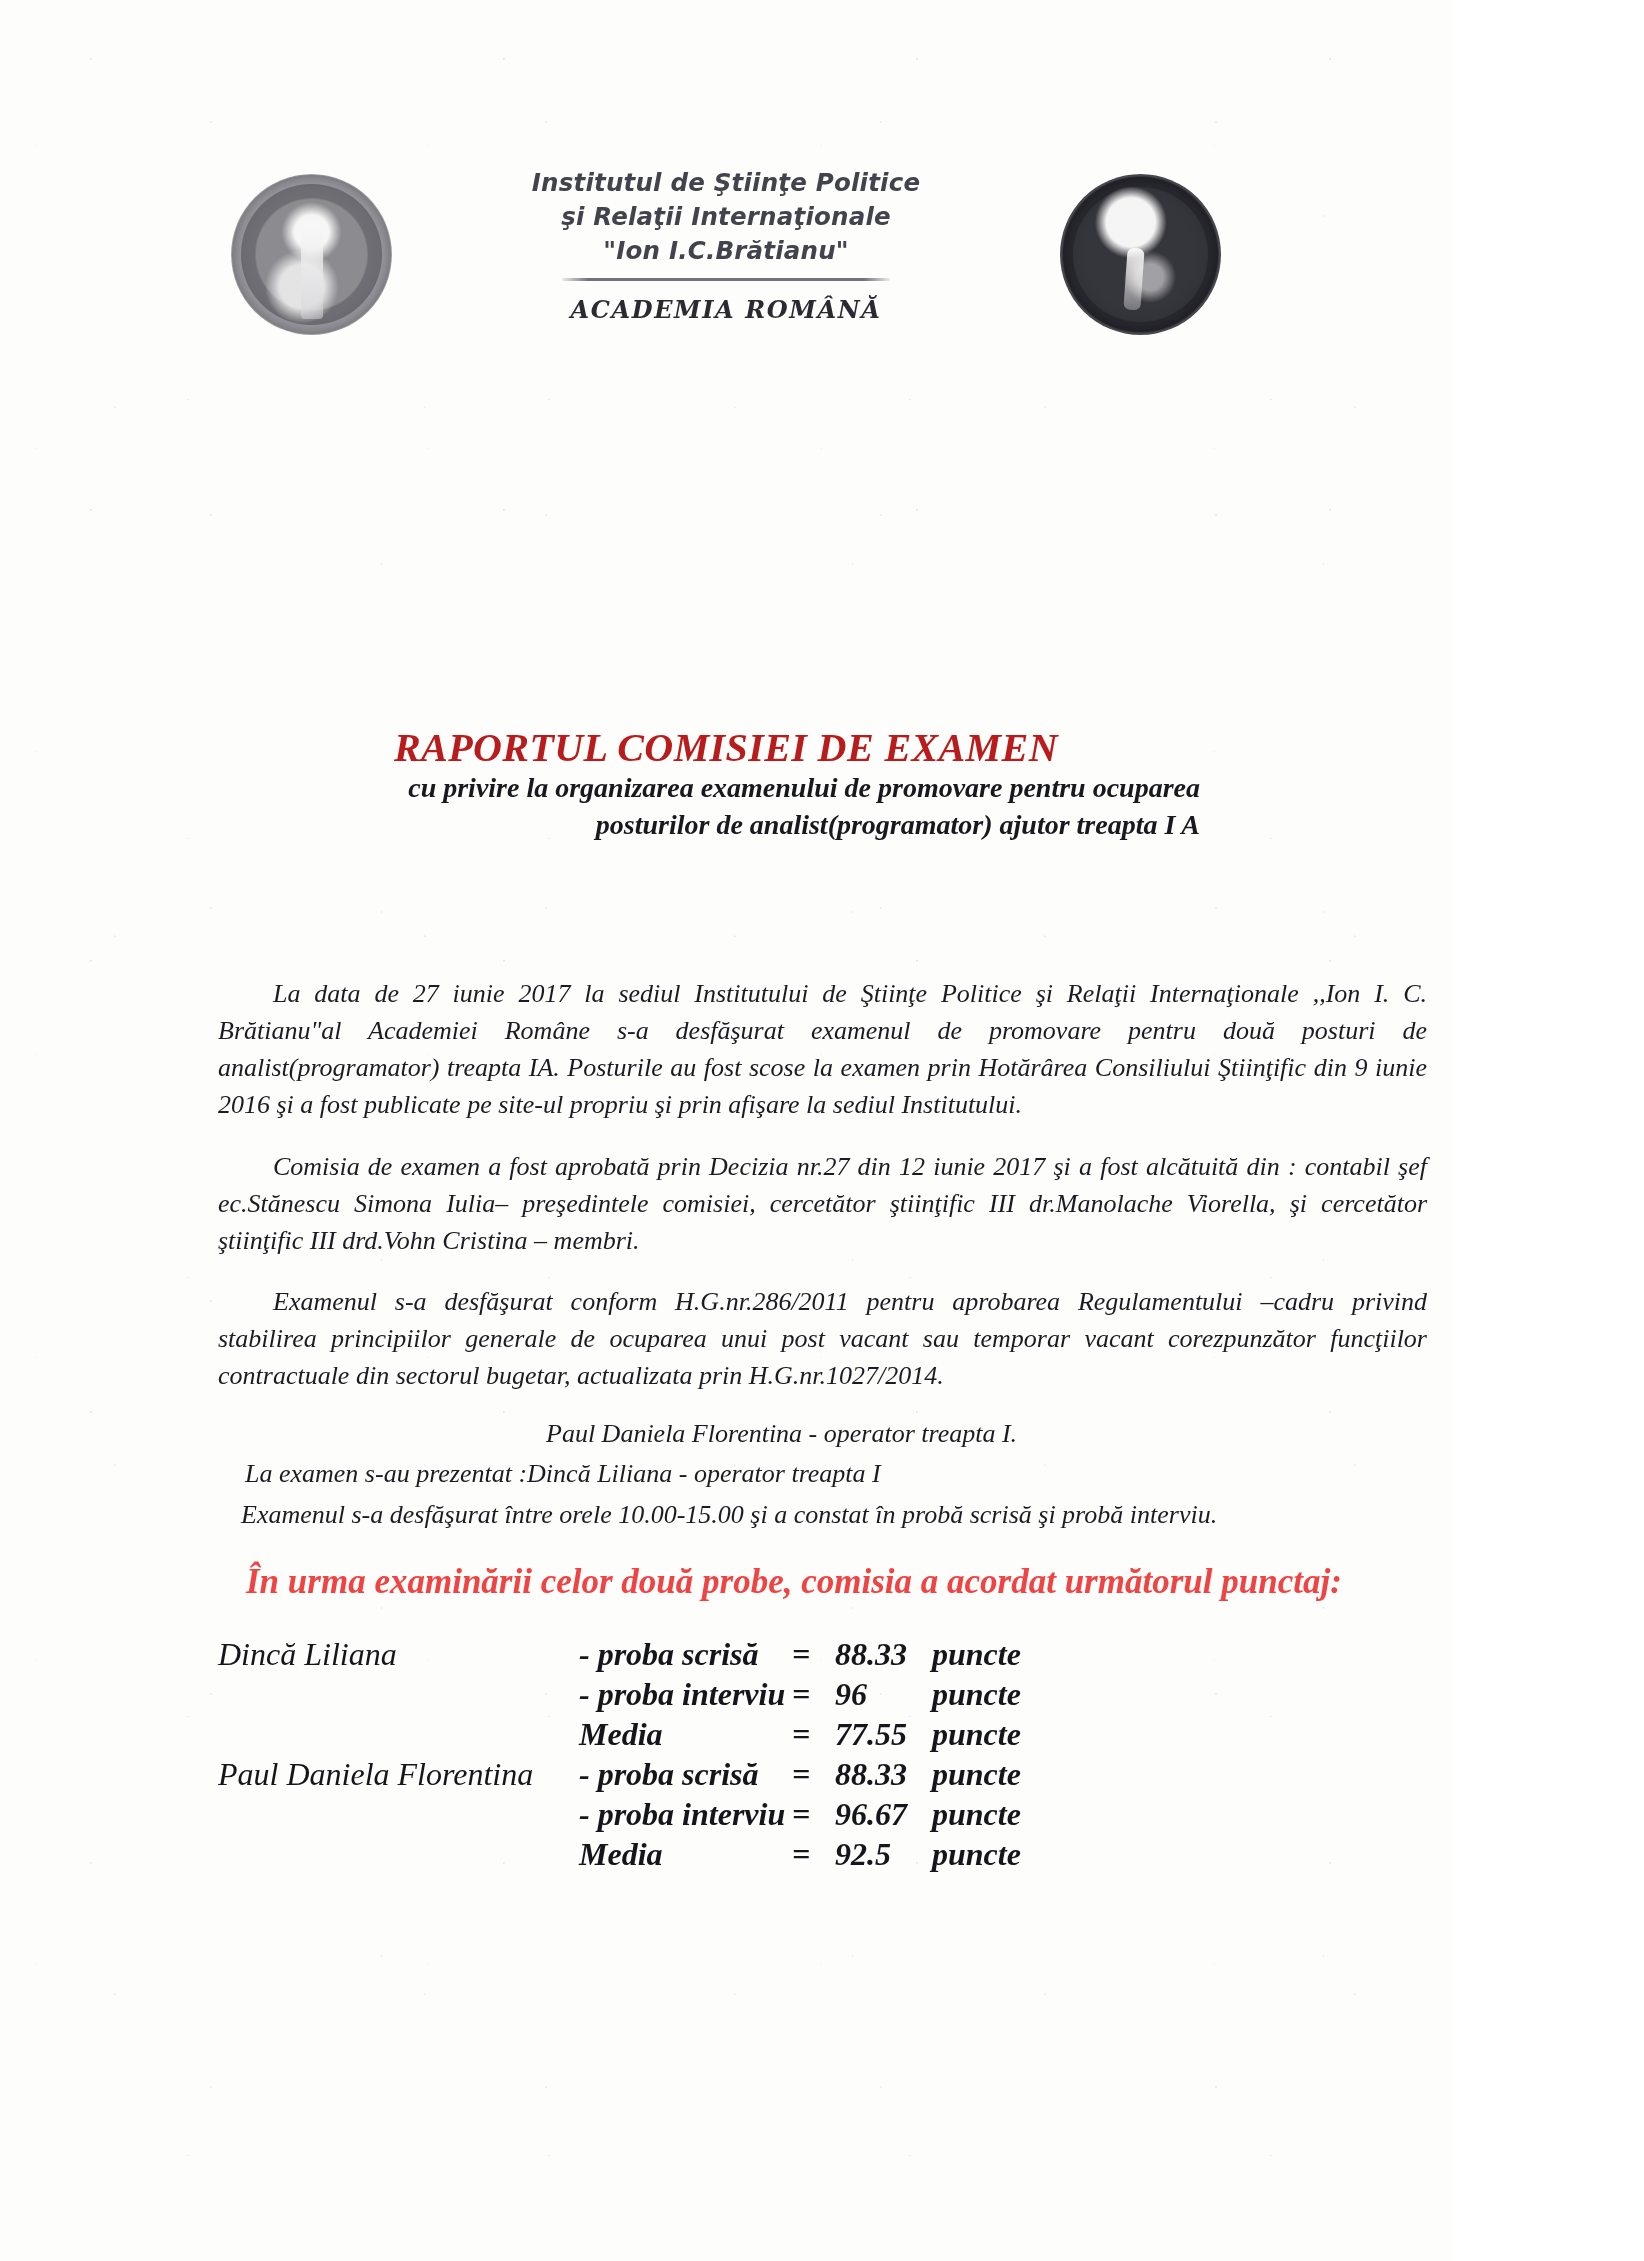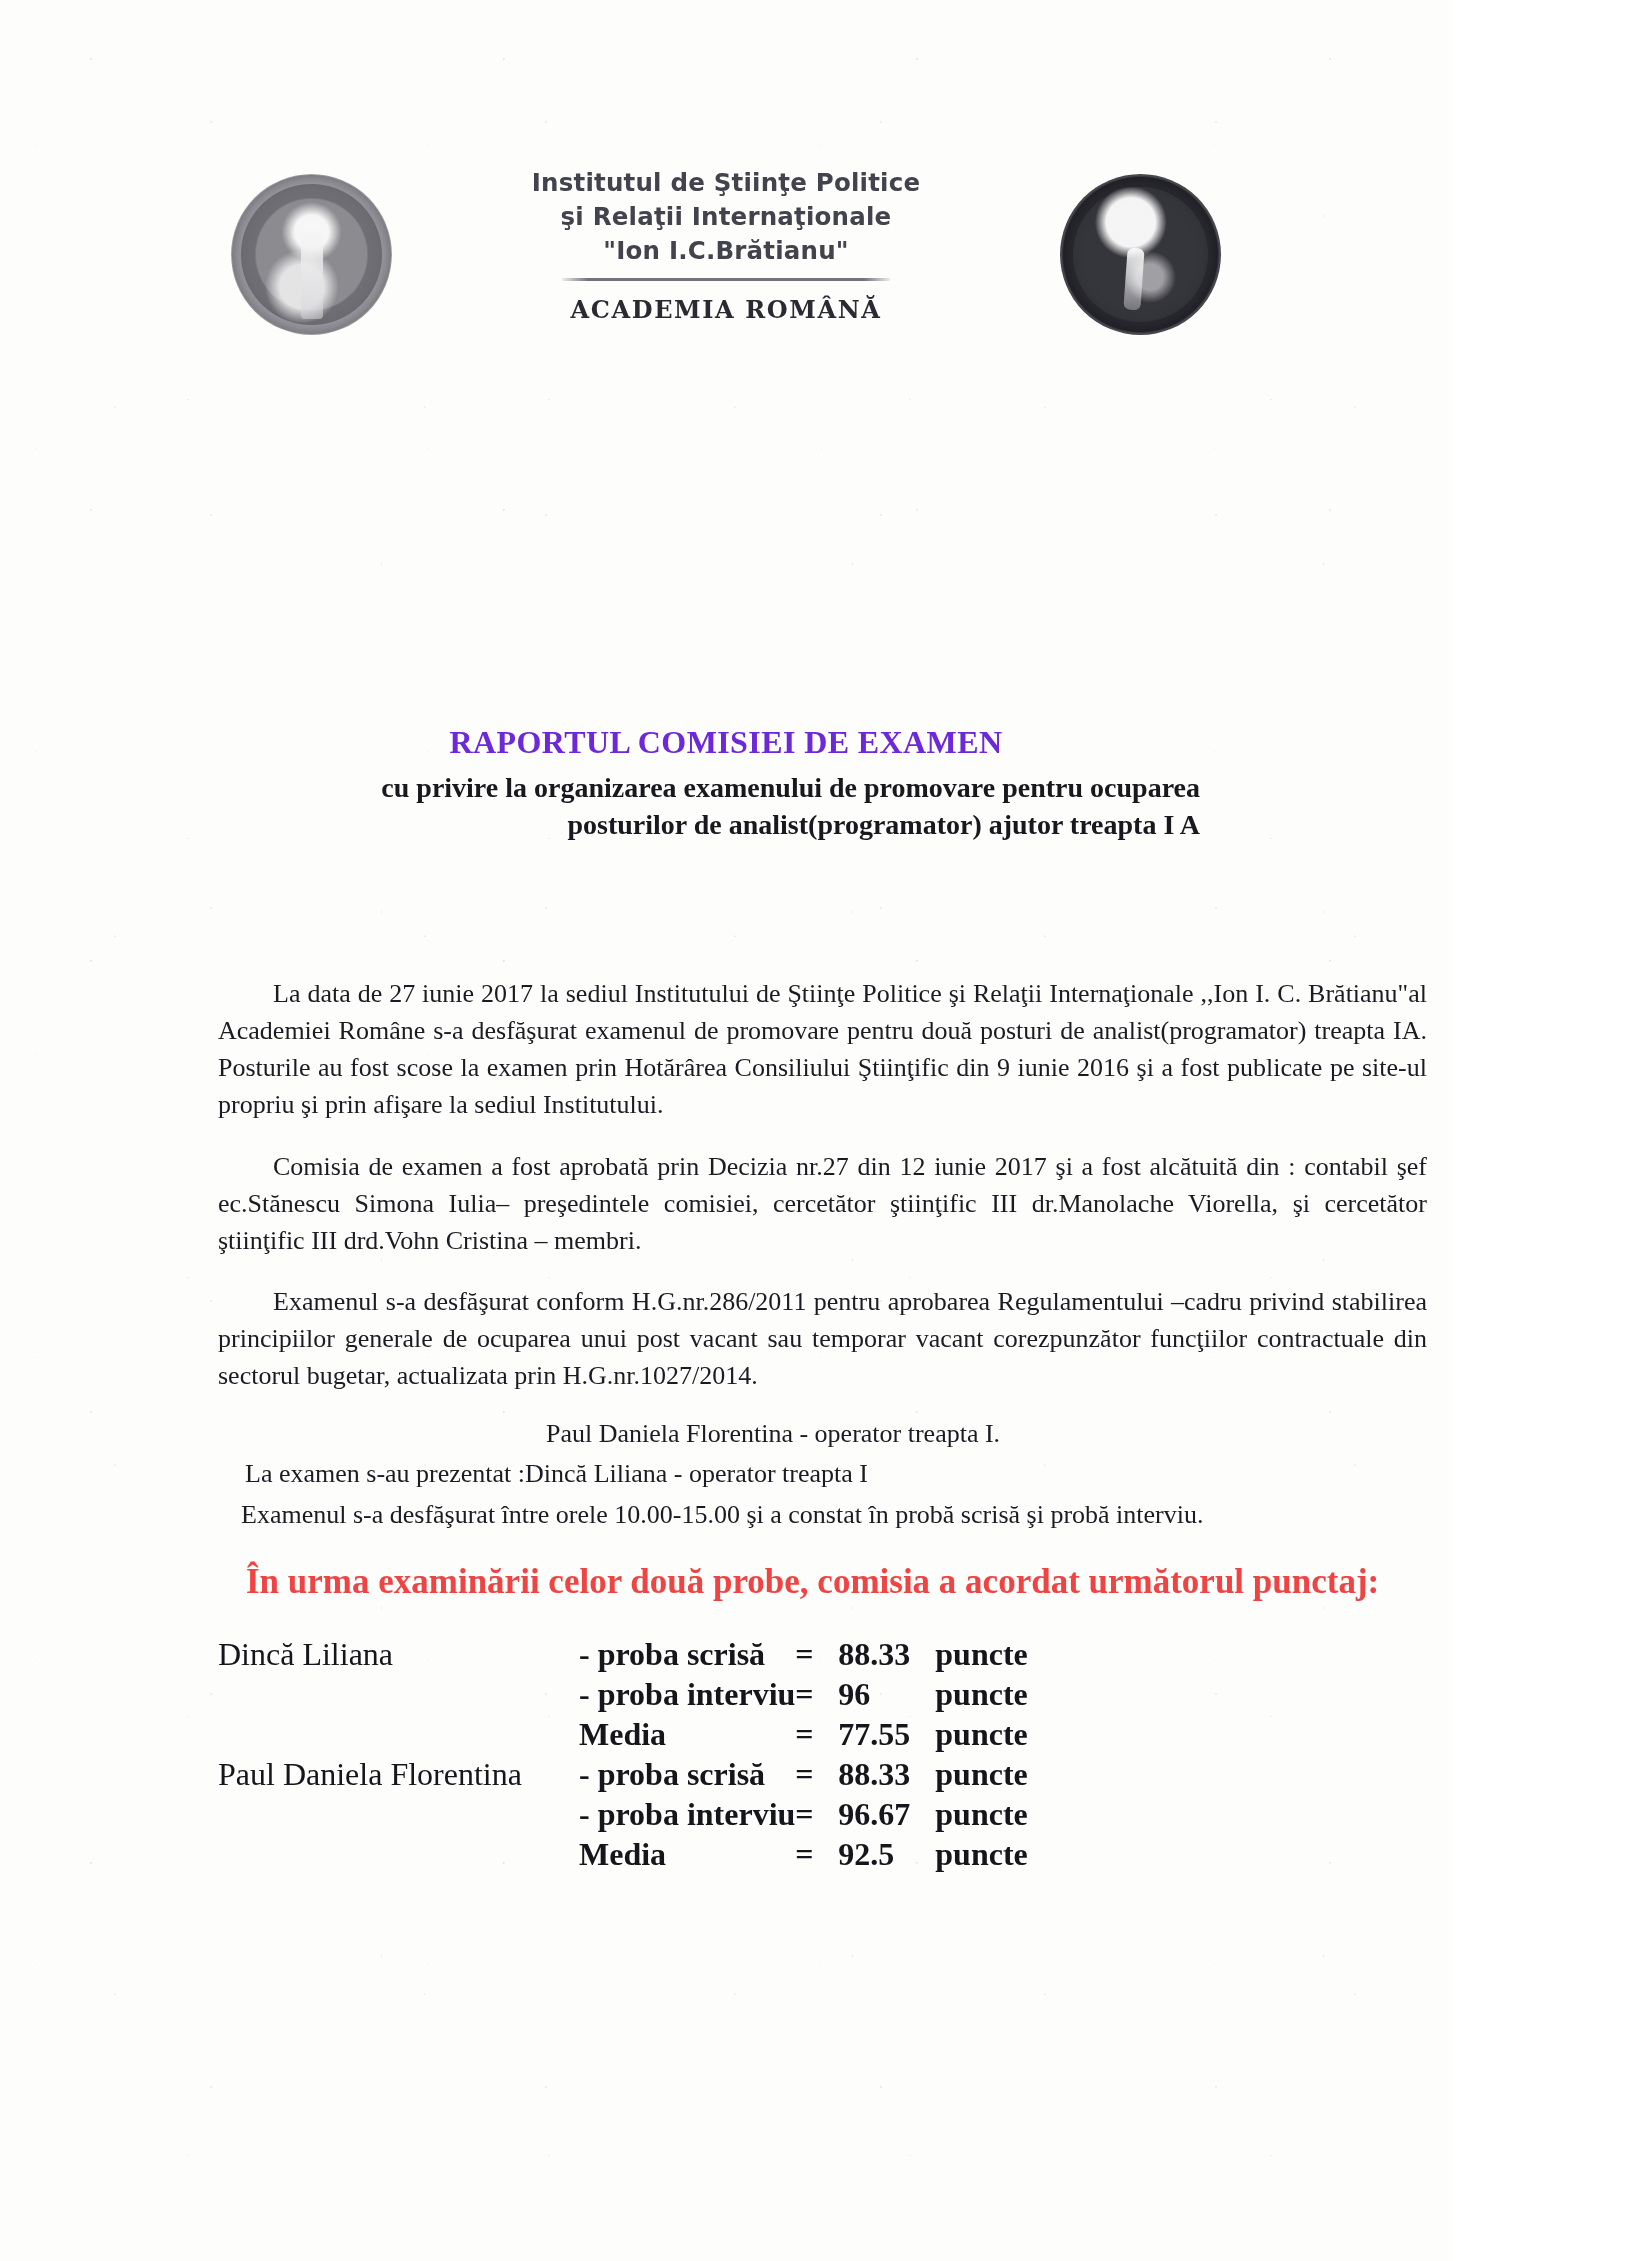--- a/index.html
+++ b/index.html
@@ -10,20 +10,21 @@
   body {
     font-family: "Liberation Serif", serif;
     color: #1c1c22;
   }
   .page {
     position: relative;
     width: 1452px;
     height: 2261px;
     background: #fdfdfb;
     overflow: hidden;
+    font-style: italic;
   }
 
   
   .scan-noise {
     position: absolute;
     inset: 0;
     pointer-events: none;
     opacity: .55;
     background-image:
       radial-gradient(circle at 22% 13%, rgba(120,120,130,.30) 0 1px, transparent 1.1px),
@@ -118,23 +119,23 @@
   }
 
   
   .doc-title {
     position: absolute;
     top: 724px;
     left: 0; right: 0;
     text-align: center;
     font-family: "Liberation Serif", serif;
     font-weight: bold;
-    font-size: 32px;
+    font-size: 40px;
     letter-spacing: 0.4px;
-    color: #6d28d9;
+    color: #b91c1c;
   }
   .doc-subtitle {
     position: absolute;
     top: 769px;
     left: 252px; right: 252px;
     text-align: right;
     font-family: "Liberation Serif", serif;
     font-weight: bold;
     font-size: 28px;
     line-height: 37px;

